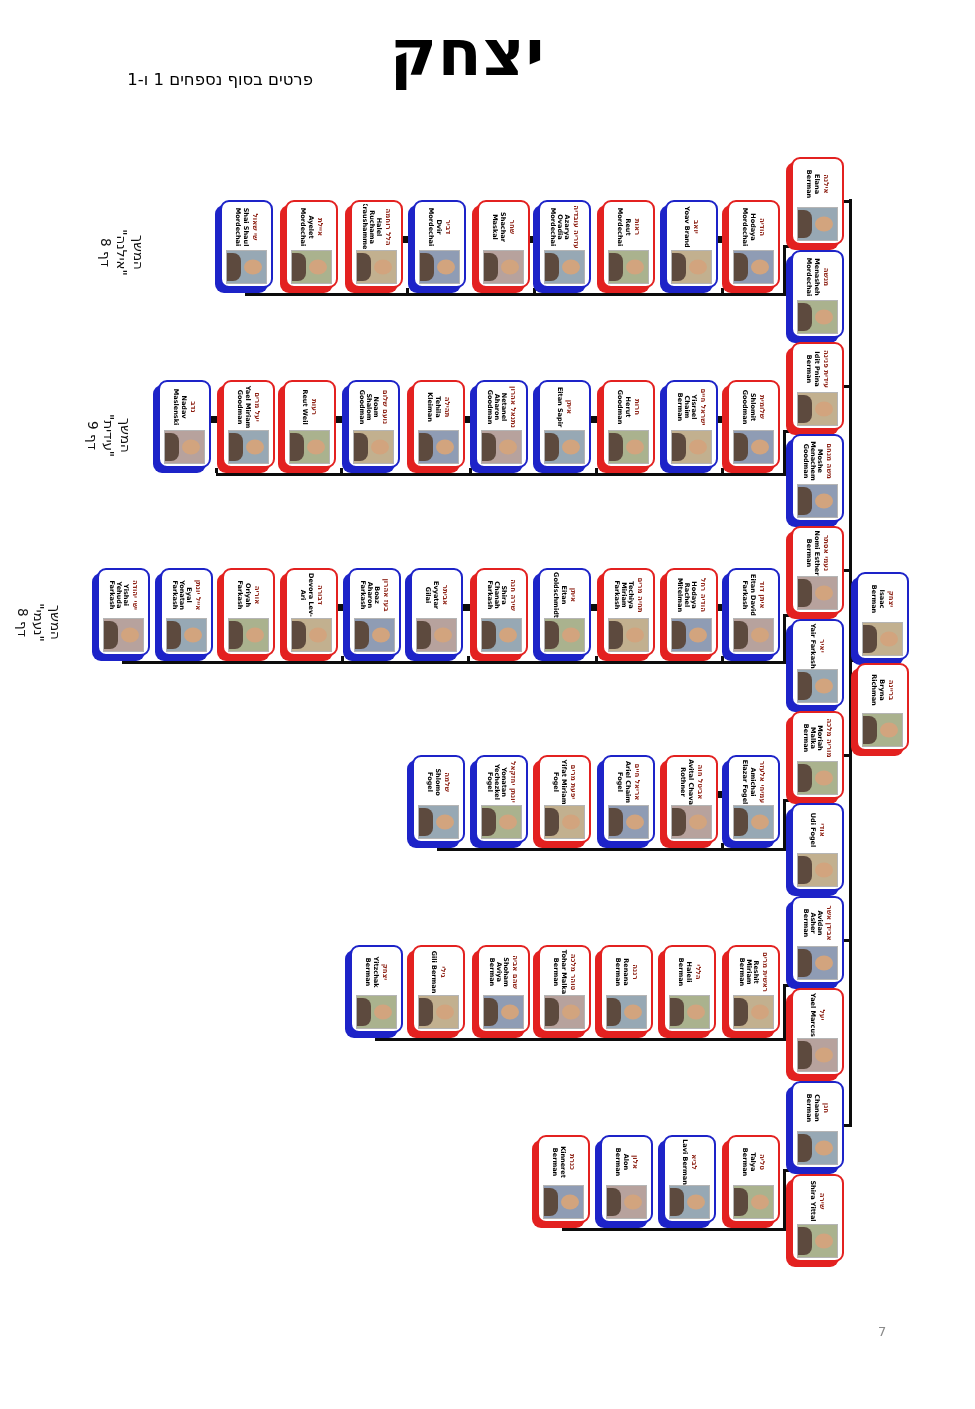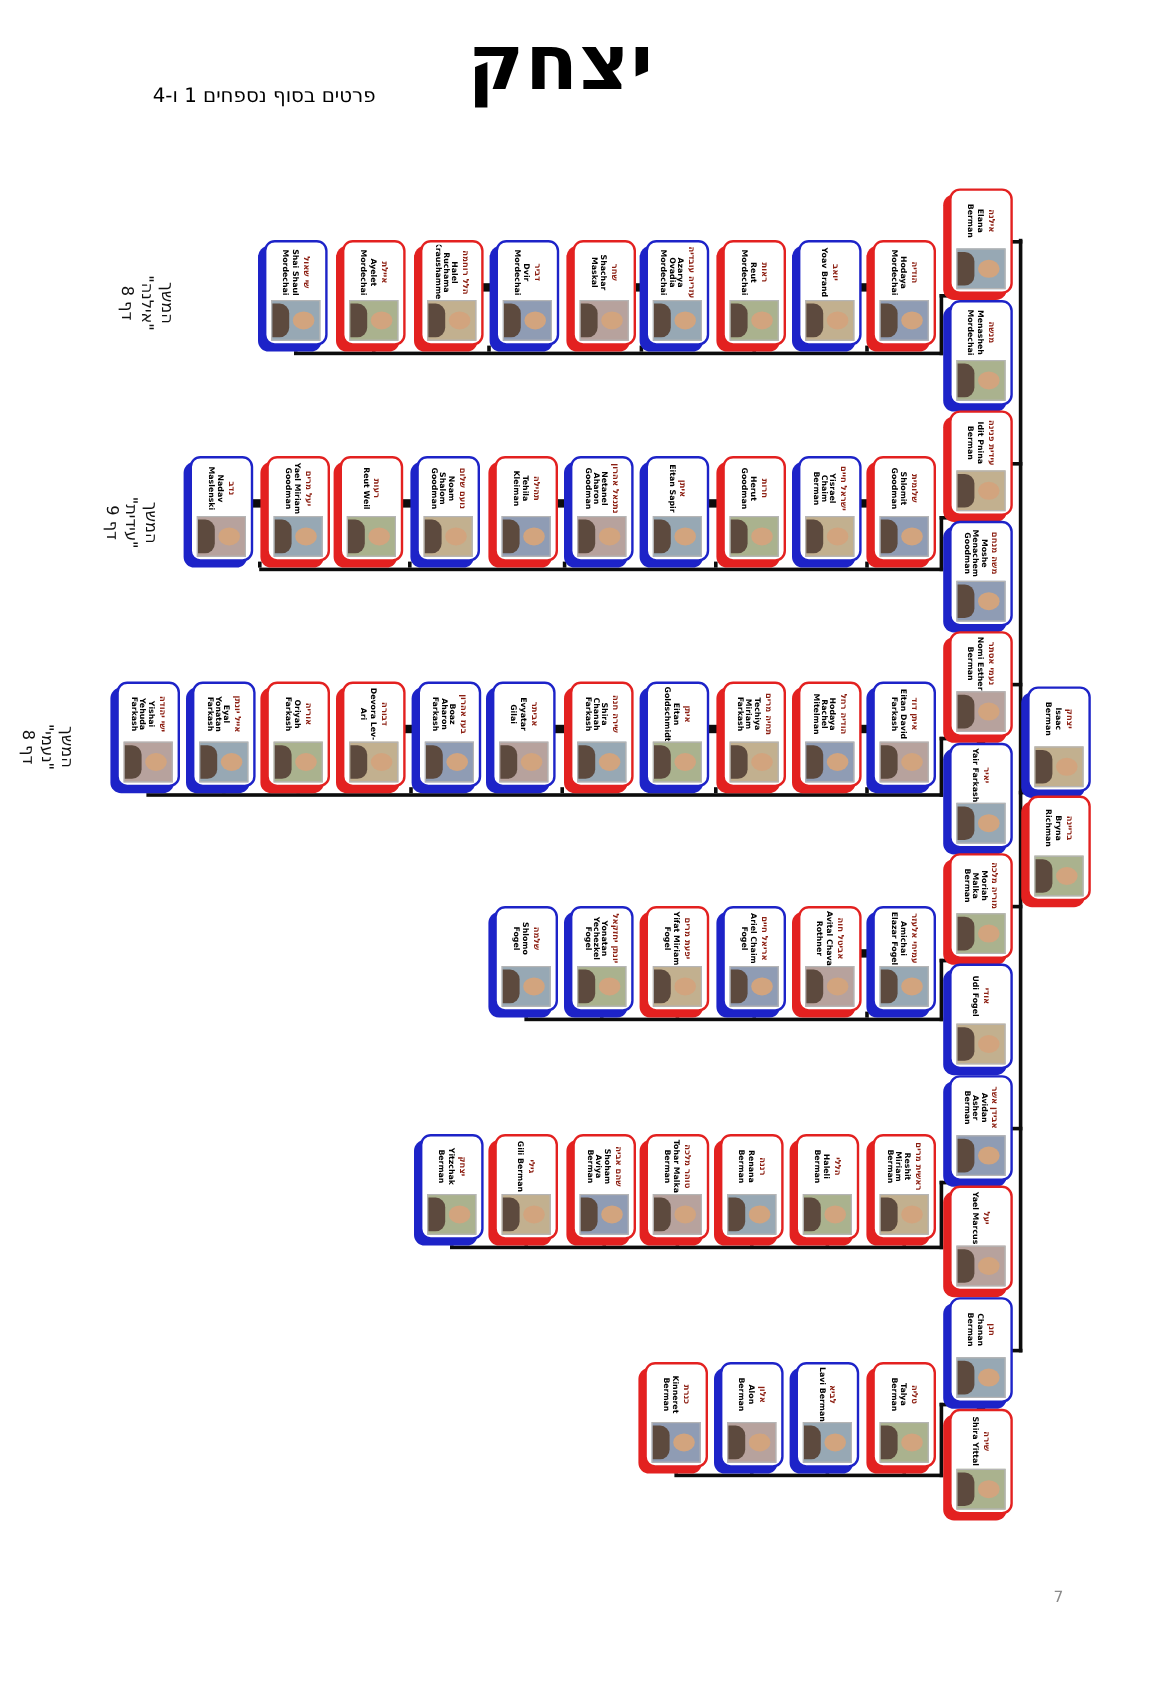--- a/index.html
+++ b/index.html
@@ -41,21 +41,21 @@
   transform-origin:0 0;transform:rotate(90deg) translateY(-48px);
   display:flex;flex-direction:column;justify-content:center;text-align:center;
   font-size:13.5px;line-height:1.25;color:#111;direction:rtl;}
 </style>
 </head>
 <body>
 
 <div class="page">
 
   <div class="title">יצחק</div>
-  <div class="subtitle">פרטים בסוף נספחים 1 ו-4</div>
+  <div class="subtitle">פרטים בסוף נספחים 1 ו-1</div>
   <div class="pagenum">7</div>
 
   <div class="rlabel" style="left:98px;top:195px">
       <div class="rinner">
         <span>המשך</span>
         <span>"אילנה"</span>
         <span>דף 8</span>
       </div>
     </div>
   <div class="rlabel" style="left:85px;top:378px">

